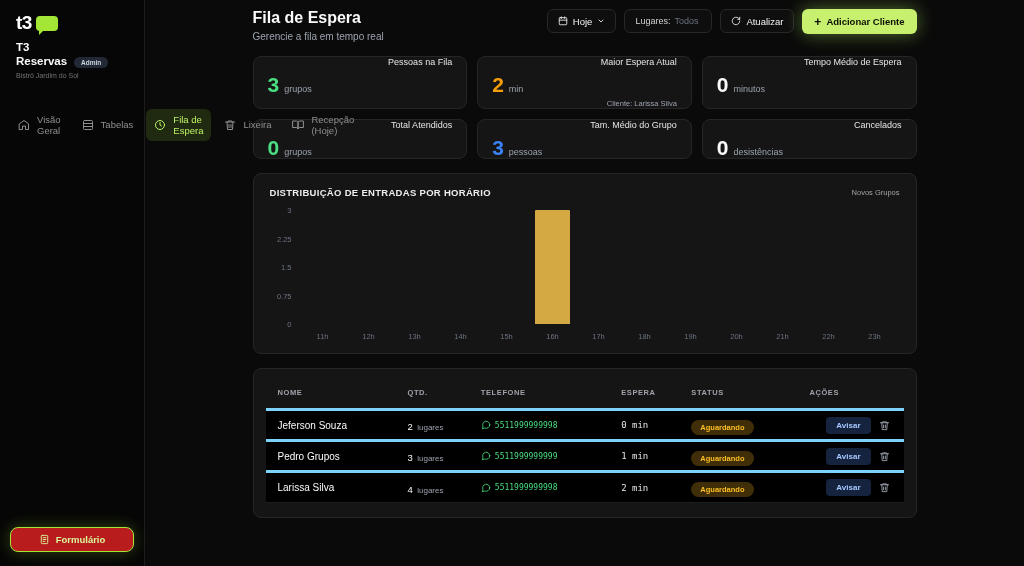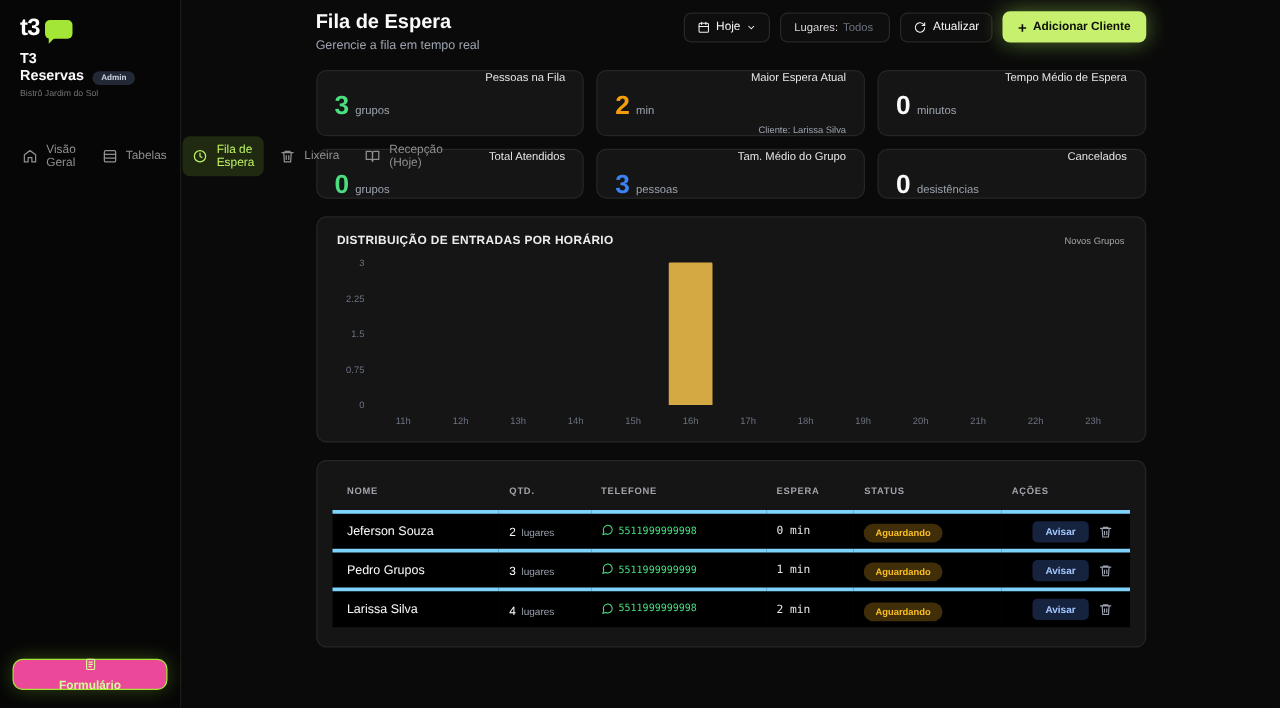--- a/index.html
+++ b/index.html
@@ -14,29 +14,29 @@
   .logo-bubble::after { content:""; position:absolute; left:3px; bottom:-4px; border:4px solid transparent; border-top-color:#a3e635; border-left-color:#a3e635; }
   .brand-row { padding:4px 16px 0; display:flex; align-items:flex-end; gap:6px; }
   .brand-name { font-size:11.5px; font-weight:700; color:#fafafa; line-height:1.25; width:52px; }
   .badge-admin { background:#222836; color:#cbd5e1; font-size:6.5px; font-weight:600; padding:2px 7px; border-radius:999px; margin-bottom:1px; white-space:nowrap; }
   .venue { padding:3px 16px 0; font-size:7px; color:#737373; }
   .nav { margin-top:30px; padding:0 10px; display:flex; flex-direction:row; gap:5px; }
   .nav-item { display:flex; align-items:center; gap:7px; padding:5px 8px; border-radius:6px; color:#8f8f8f; font-size:9.5px; cursor:pointer; }
   .nav-item.active { background:#1f2a10; color:#bef264; }
   .nav-icon { display:inline-flex; }
   .nav-icon svg { display:block; }
-  .btn-form { position:absolute; left:10px; right:10px; bottom:14px; height:25px; display:flex; align-items:center; justify-content:center; gap:6px; background:#ec4899; border:1px solid #a3e635; border-radius:8px; color:#d9f99d; font-size:9.5px; font-weight:600; cursor:pointer; box-shadow:0 0 16px rgba(163,230,53,.28); font-family:inherit;flex-direction:column; }
+  .btn-form { position:absolute; left:10px; right:10px; bottom:14px; height:25px; display:flex; align-items:center; justify-content:center; gap:6px; background:#b91c1c; border:1px solid #a3e635; border-radius:8px; color:#d9f99d; font-size:9.5px; font-weight:600; cursor:pointer; box-shadow:0 0 16px rgba(163,230,53,.28); font-family:inherit; }
 
   
   .main { flex:1; height:566px; background:#0a0a0a; overflow:hidden; }
   .content { width:664px; margin:0 auto; padding-top:9px; }
   .header { display:flex; justify-content:space-between; align-items:flex-start; }
   .page-title { font-size:16px; font-weight:700; color:#fafafa; }
   .page-sub { font-size:10px; color:#9ca3af; margin-top:4px; }
-  .actions { display:flex; align-items:center; gap:8px; }
+  .actions { display:flex; align-items:flex-start; gap:8px; }
   .btn-dark { display:inline-flex; align-items:center; gap:5px; height:24px; padding:0 10px; background:#0e0e0e; border:1px solid #272727; border-radius:6px; color:#f5f5f5; font-size:9.5px; font-weight:500; cursor:pointer; font-family:inherit; }
   .lugares { display:inline-flex; align-items:center; gap:4px; height:24px; padding:0 10px; background:#0e0e0e; border:1px solid #272727; border-radius:6px; font-size:9px; cursor:pointer; min-width:88px; }
   .lug-label { color:#d4d4d4; }
   .lug-value { color:#6b7280; }
   .btn-primary { display:inline-flex; align-items:center; gap:5px; height:25px; padding:0 12px; background:#c6f06d; border:none; border-radius:6px; color:#0c0f05; font-size:9.5px; font-weight:700; cursor:pointer; box-shadow:0 0 18px rgba(174,240,89,.45); font-family:inherit; }
   .plus { font-size:12px; font-weight:700; line-height:1; }
   .ic { display:inline-flex; }
   .ic svg { display:block; }
 
   

